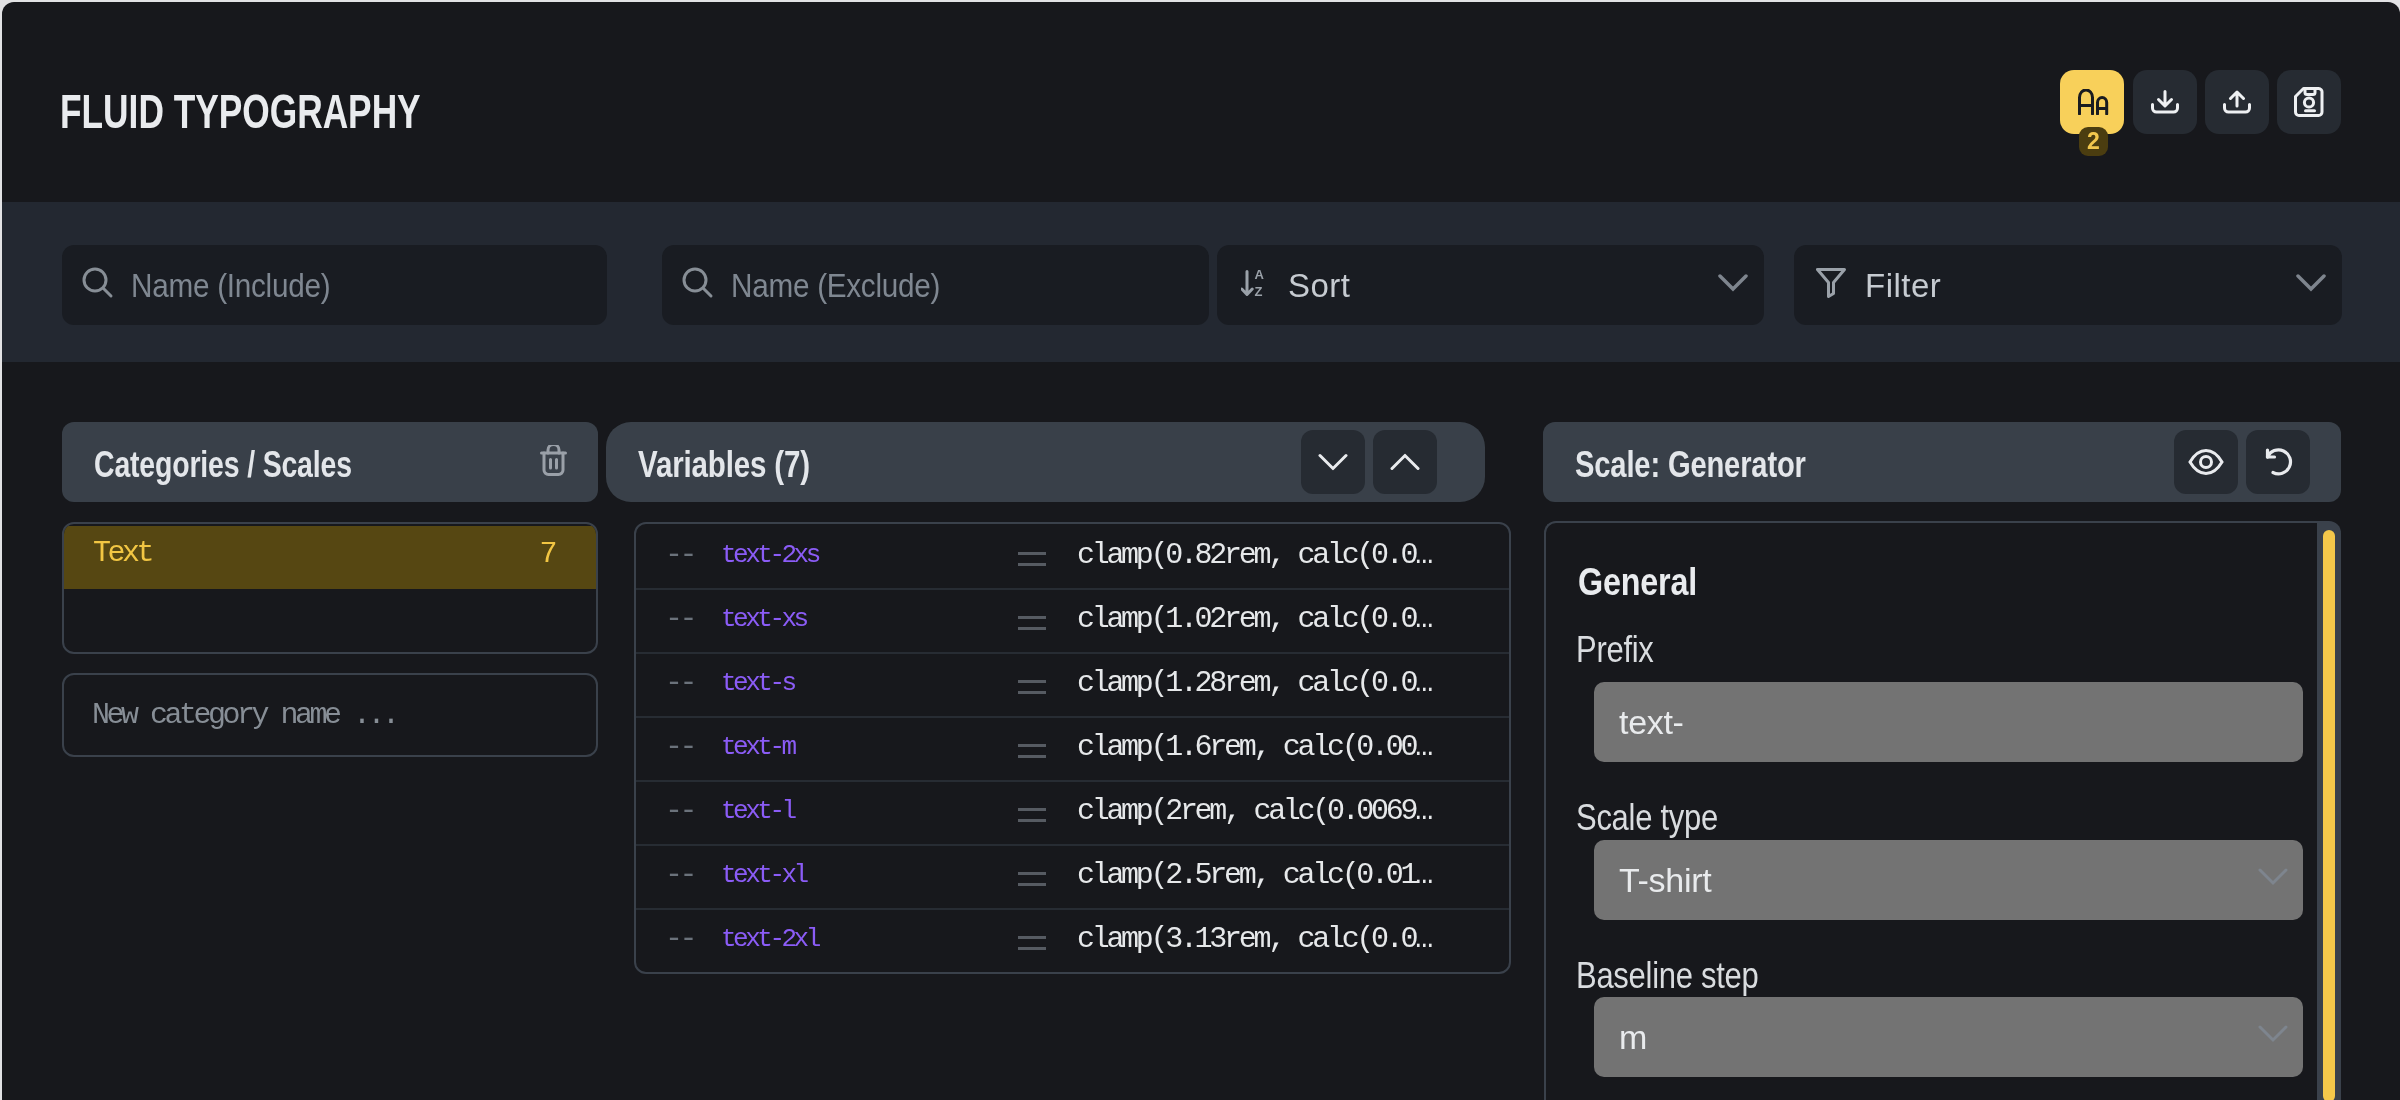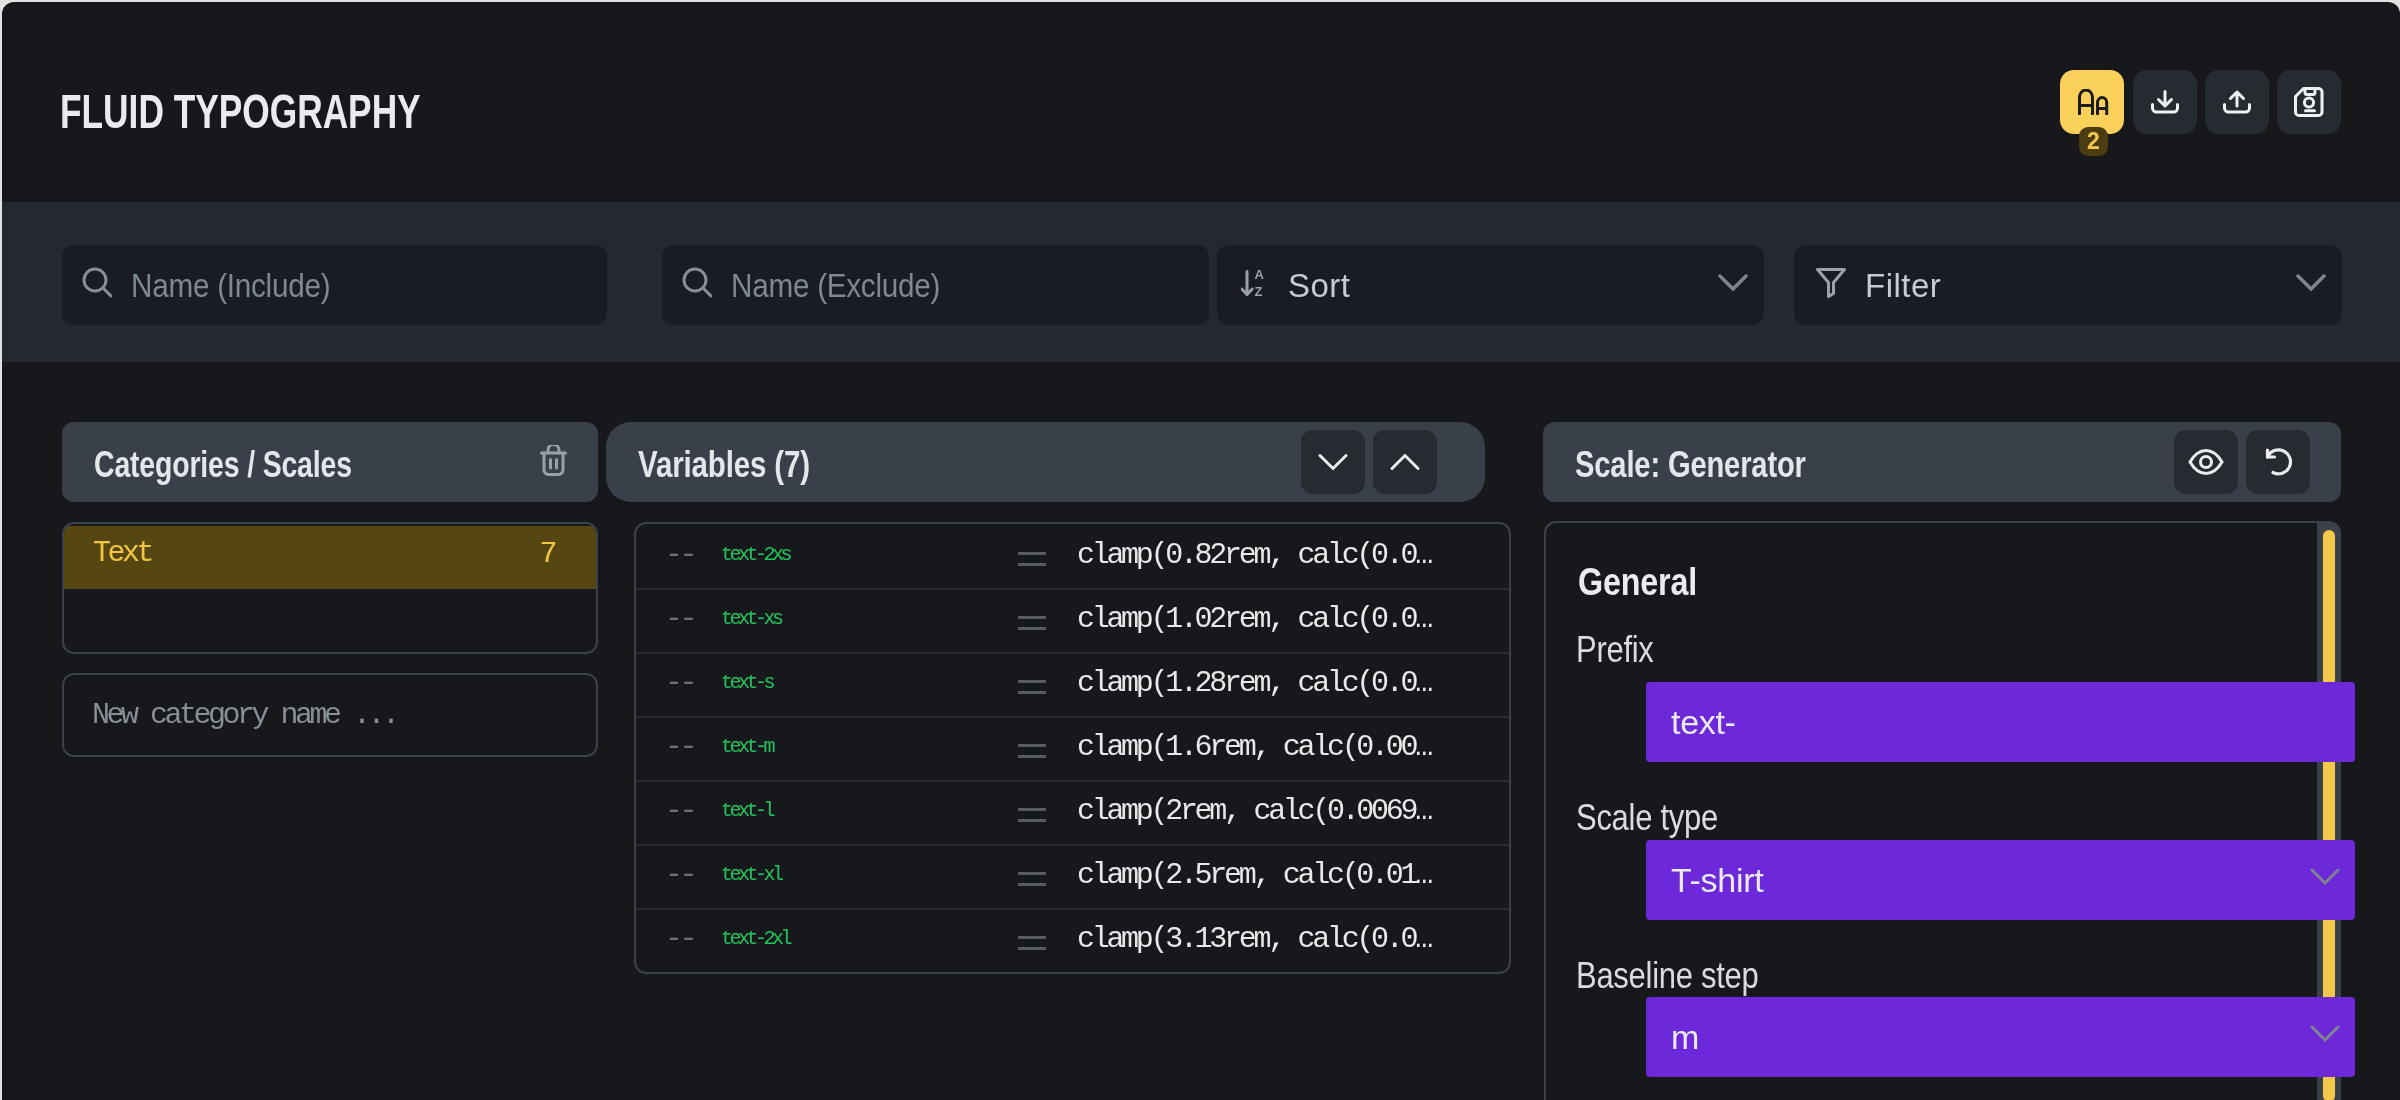--- a/index.html
+++ b/index.html
@@ -54,41 +54,41 @@
     border:2px solid #3a414b; border-radius:12px; }
   .newcat .ph { position:absolute; left:28px; top:25px; font-size:30px; letter-spacing:-3.5px;
     color:#878e96; line-height:30px; }
 
   
   .vtable { position:absolute; left:632px; top:520px; width:877px; height:452px;
     border:2px solid #3a414b; border-radius:12px; }
   .vrow { position:absolute; left:0; width:873px; height:64px; }
   .vrow .dash { position:absolute; left:29px; top:16px; font-size:30px; letter-spacing:-3.5px;
     color:#6b727b; line-height:30px; }
-  .vrow .vname { position:absolute; left:85px; top:16px; font-size:20px; letter-spacing:-3.5px;
-    color:#22c55e; line-height:30px; }
+  .vrow .vname { position:absolute; left:85px; top:16px; font-size:26px; letter-spacing:-3.5px;
+    color:#8b5cf6; line-height:30px; }
   .vrow .eq { position:absolute; left:382px; top:28px; width:28px; height:14px;
     border-top:3px solid #565b62; border-bottom:3px solid #565b62; }
   .vrow .vval { position:absolute; left:441px; top:16px; font-size:30px; letter-spacing:-3.3px;
     color:#e6e8ea; line-height:30px; white-space:pre; }
   .vsep { position:absolute; left:0; width:873px; height:2px; background:#272c33; }
 
   
   .genbox { position:absolute; left:1542px; top:519px; width:773px; height:600px;
     border:2px solid #3a414b; border-right:none; border-radius:12px 0 0 12px; }
   .gutter { position:absolute; left:2315px; top:519px; width:24px; height:581px;
     background:#3a414b; border-radius:0 12px 0 0; }
   .thumb { position:absolute; left:2321px; top:528px; width:12px; height:572px;
     border-radius:6px; background:#f5c84a; }
   .gh { position:absolute; left:1576px; font-size:38px; font-weight:bold; color:#e9ebee;
     line-height:40px; letter-spacing:-0.2px; }
   .glabel { position:absolute; left:1574px; font-size:36px; color:#d9dcdf; line-height:38px;
     letter-spacing:-0.3px; }
-  .ginput { position:absolute; left:1644px; width:709px; height:80px; background:#6d28d9;
-    border-radius:4px; }
+  .ginput { position:absolute; left:1592px; width:709px; height:80px; background:#737373;
+    border-radius:10px; }
   .ginput .gtext { position:absolute; left:25px; top:23px; font-size:34px; color:#e9ebed;
     line-height:34px; letter-spacing:-0.3px; }
   .gchev { position:absolute; right:15px; top:28px; }
 </style>
 </head>
 <body>
 <div class="app">
 
   <div class="title">FLUID TYPOGRAPHY</div>
   <div class="tbtn yellow" style="left:2058px;">

